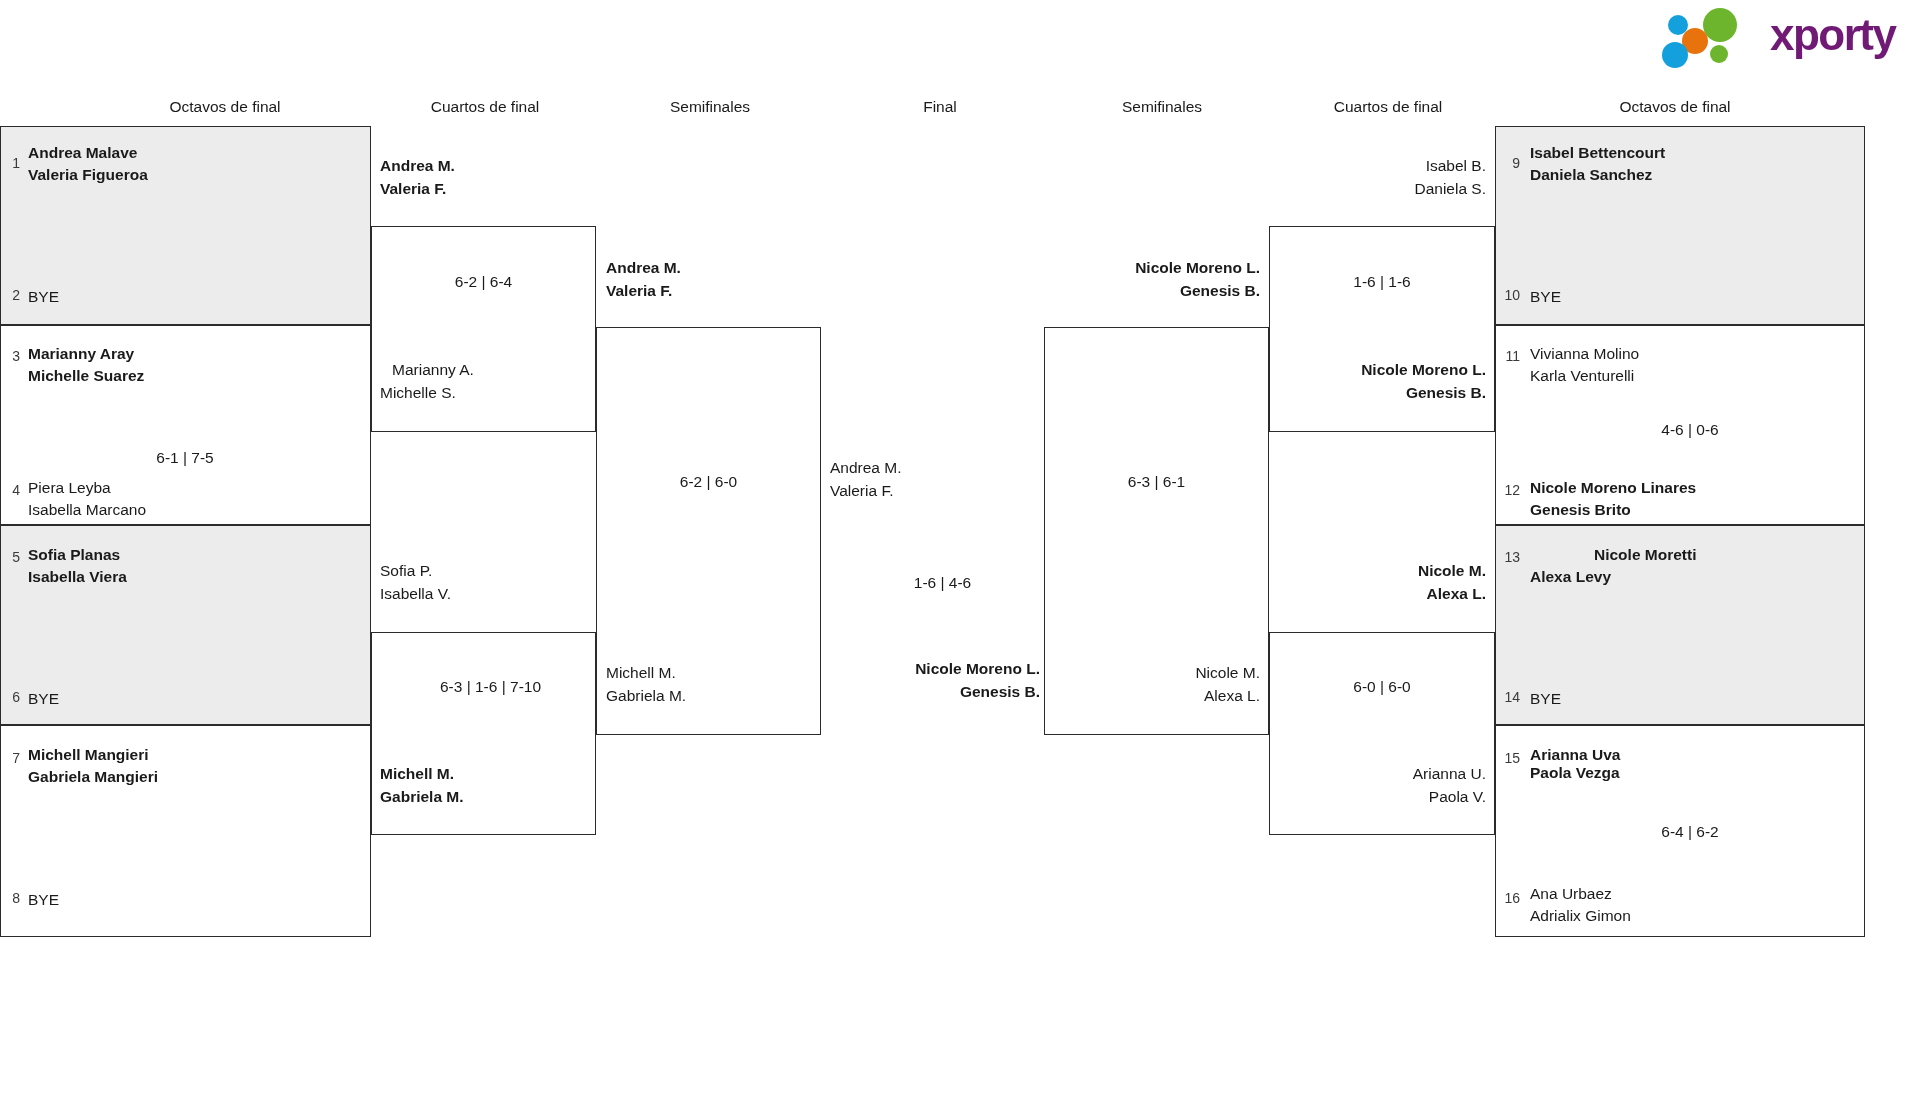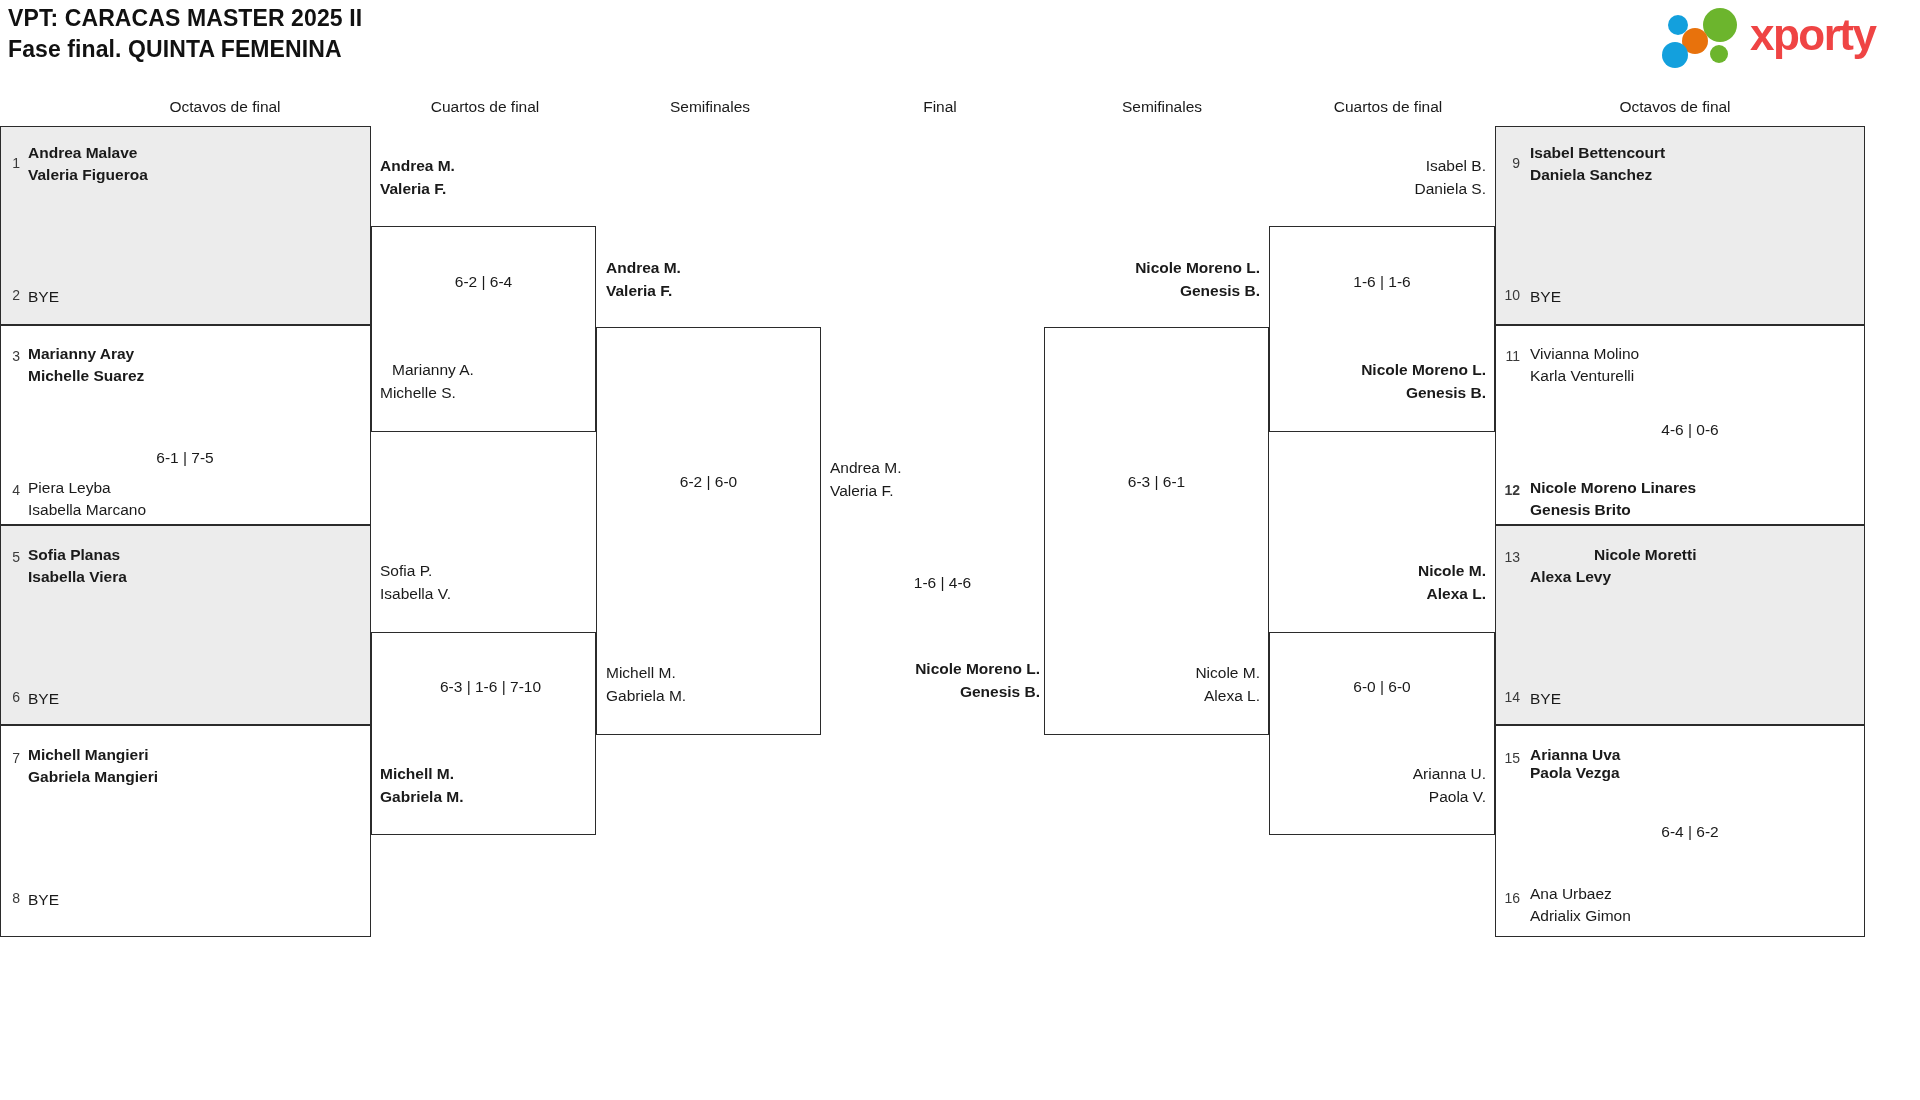--- a/index.html
+++ b/index.html
@@ -13,22 +13,22 @@
 
   
   .header { position: absolute; left: 0; top: 0; width: 1920px; height: 78px; }
   .title-block { position: absolute; left: 8px; top: 3px; }
   .title-line {
     font-size: 23px; font-weight: bold; line-height: 31px;
     letter-spacing: .1px; color: #111;
   }
   .logo { position: absolute; right: 8px; top: 4px; width: 250px; height: 62px; }
   .logo-word {
-    position: absolute; left: 88px; top: 6px;
-    font-size: 44px; font-weight: bold; color: #ef4444;
+    position: absolute; left: 108px; top: 6px;
+    font-size: 44px; font-weight: bold; color: #701a75;
     letter-spacing: -1.5px; line-height: 50px;
   }
   .dot { position: absolute; border-radius: 50%; }
 
   
   .round-label {
     position: absolute; top: 96px; height: 22px;
     font-size: 15.5px; color: #1a1a1a; text-align: center;
     line-height: 22px; white-space: nowrap;
   }
@@ -52,24 +52,20 @@
   .score {
     position: absolute; font-size: 15.5px; line-height: 19px;
     color: #1a1a1a; text-align: center; white-space: nowrap;
   }
   .bye { position: absolute; font-size: 15.5px; line-height: 19px; color: #1a1a1a; }
 </style>
 </head>
 <body>
 
 <div class="header">
-  <div class="title-block">
-    <div class="title-line">VPT: CARACAS MASTER 2025 II</div>
-    <div class="title-line">Fase final. QUINTA FEMENINA</div>
-  </div>
 
   <div class="logo">
 
     <span class="dot" style="left:6px;  top:11px; width:20px; height:20px; background:#13a0dd;"></span>
     <span class="dot" style="left:41px; top:4px;  width:34px; height:34px; background:#6cb52d;"></span>
     <span class="dot" style="left:20px; top:24px; width:26px; height:26px; background:#e8720c;"></span>
     <span class="dot" style="left:0px;  top:38px; width:26px; height:26px; background:#13a0dd;"></span>
     <span class="dot" style="left:48px; top:41px; width:18px; height:18px; background:#6cb52d;"></span>
     <div class="logo-word">xporty</div>
   </div>
@@ -180,21 +176,21 @@
 <div class="ent win" style="left:1530px; top:165px;">Daniela Sanchez</div>
 
 <div class="seed" style="left:1498px; top:287px; width:22px;">10</div>
 <div class="bye" style="left:1530px; top:287px;">BYE</div>
 
 <div class="seed" style="left:1498px; top:348px; width:22px;">11</div>
 <div class="ent" style="left:1530px; top:344px;">Vivianna Molino</div>
 <div class="ent" style="left:1530px; top:366px;">Karla Venturelli</div>
 <div class="score" style="left:1540px; top:420px; width:300px;">4-6 | 0-6</div>
 
-<div class="seed" style="left:1498px; top:482px; width:22px;font-weight:bold;">12</div>
+<div class="seed" style="left:1498px; top:482px; width:22px;">12</div>
 <div class="ent win" style="left:1530px; top:478px;">Nicole Moreno Linares</div>
 <div class="ent win" style="left:1530px; top:500px;">Genesis Brito</div>
 
 <div class="seed" style="left:1498px; top:549px; width:22px;">13</div>
 <div class="ent win" style="left:1594px; top:545px;">Nicole Moretti</div>
 <div class="ent win" style="left:1530px; top:567px;">Alexa Levy</div>
 
 <div class="seed" style="left:1498px; top:689px; width:22px;">14</div>
 <div class="bye" style="left:1530px; top:689px;">BYE</div>
 

